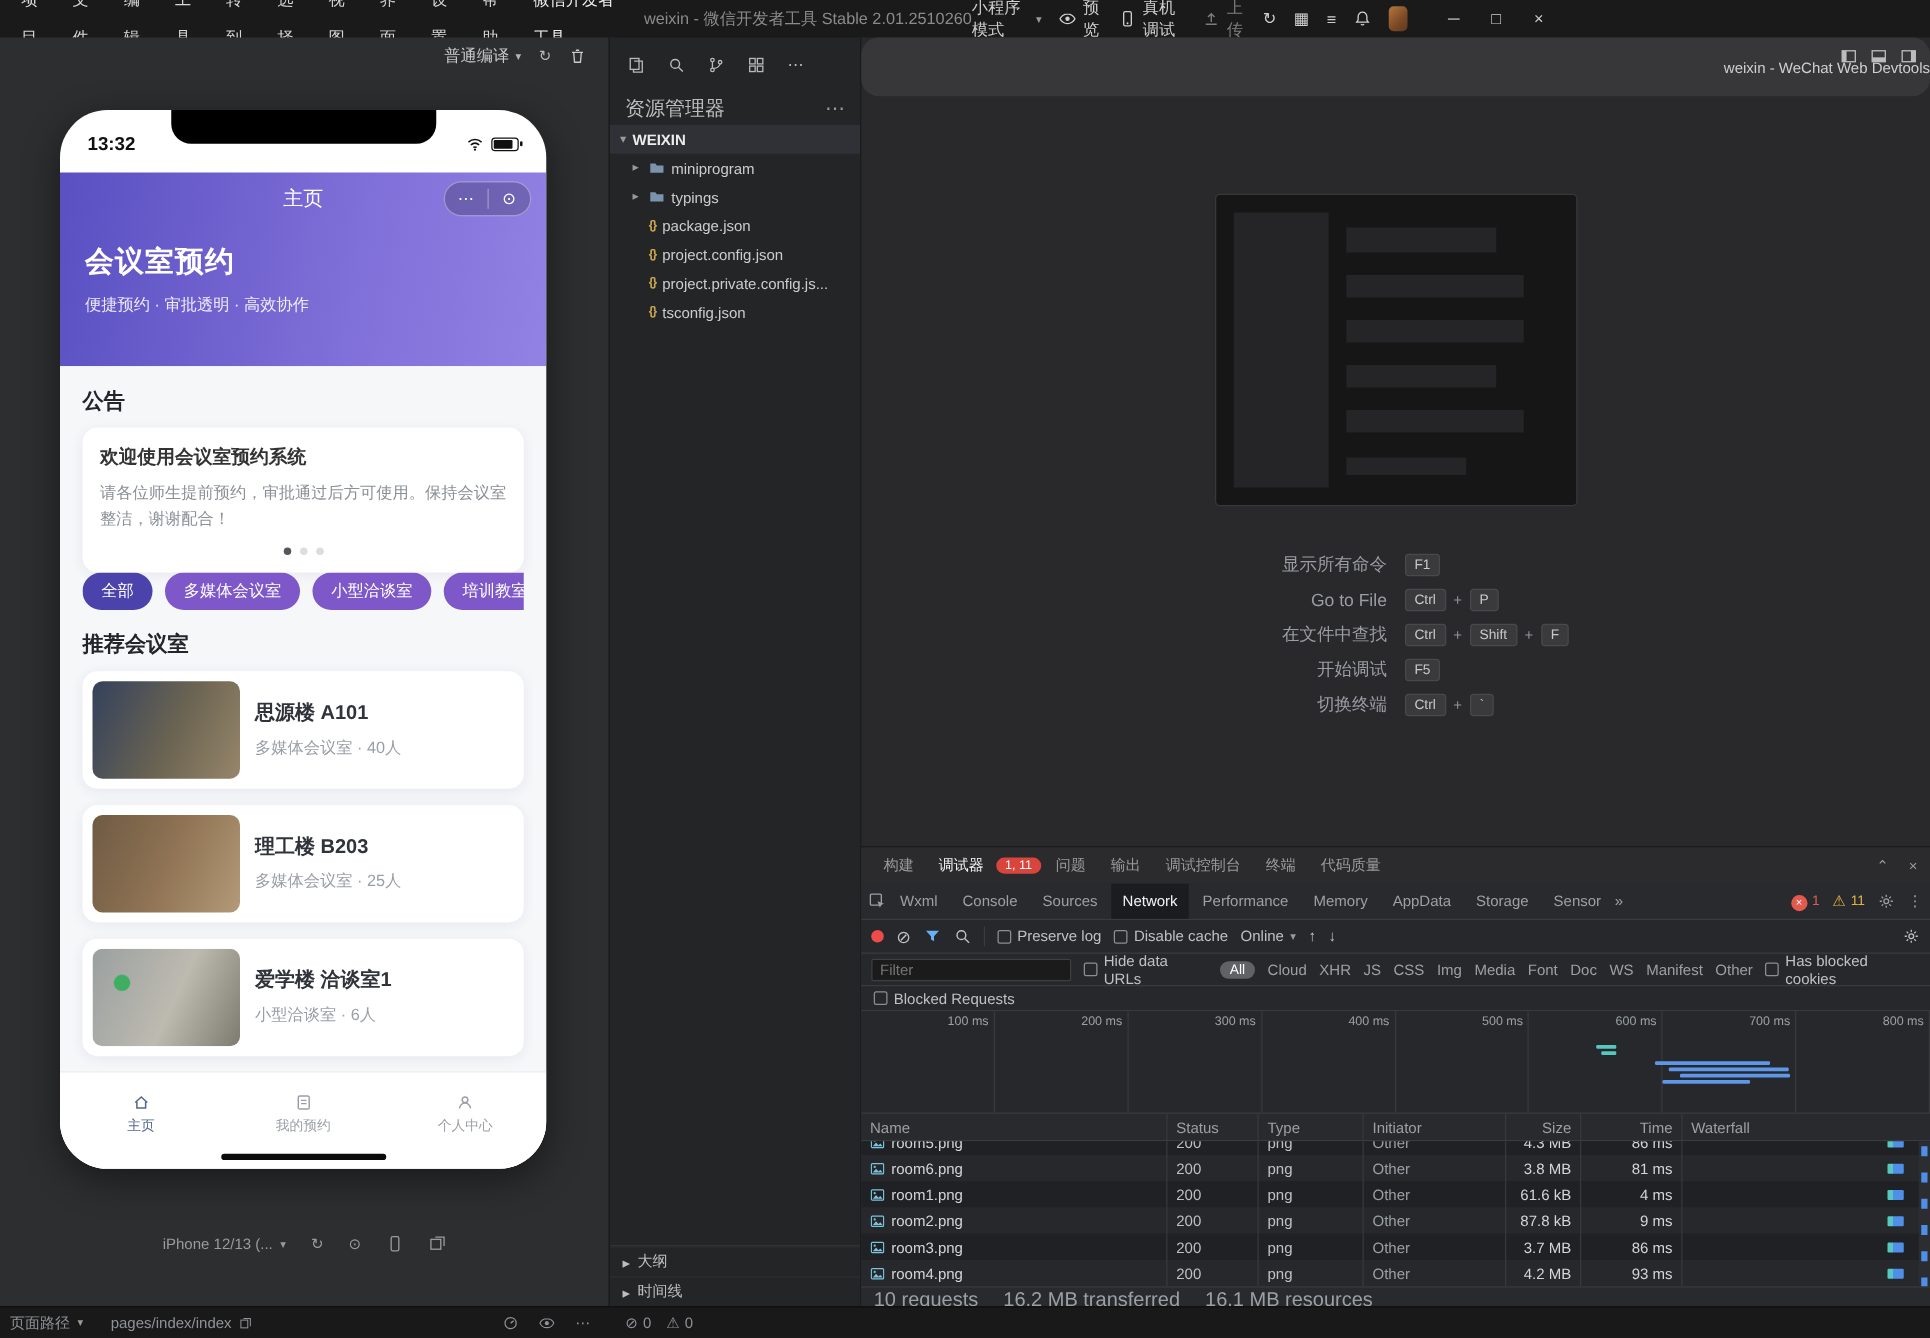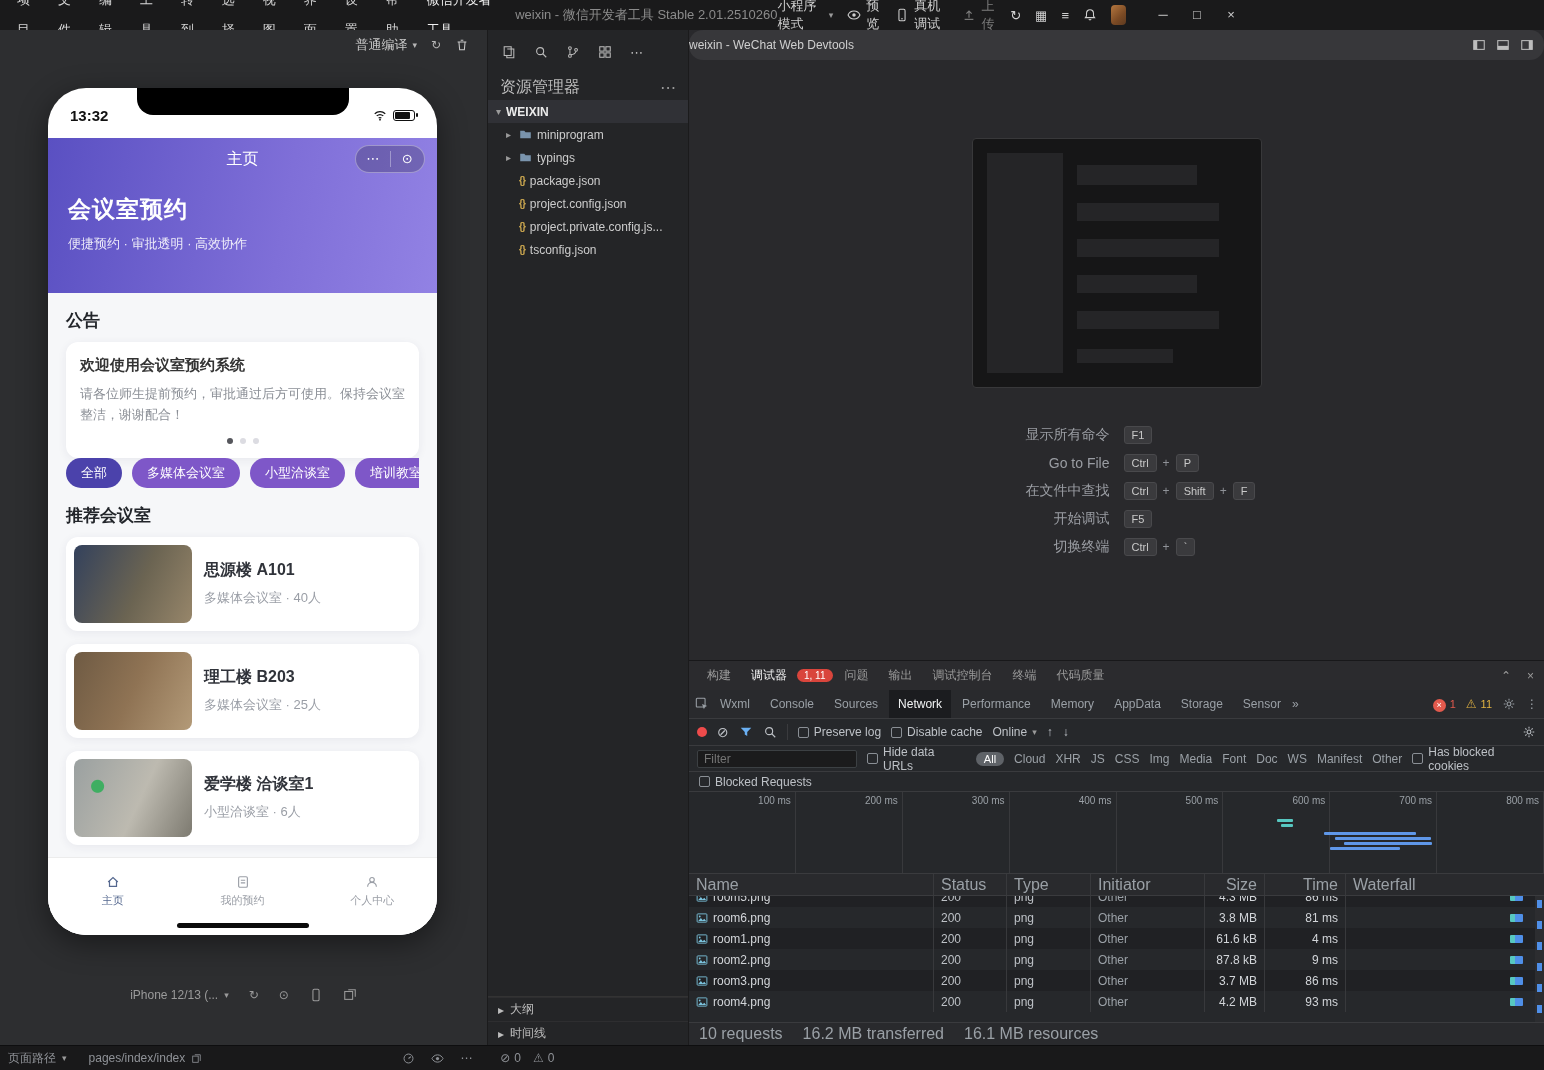--- a/index.html
+++ b/index.html
@@ -96,21 +96,21 @@
   .tree-item { height:23px; display:flex; align-items:center; gap:5px; padding:0 8px 0 18px;
     color:#cccccc; font-size:12px; white-space:nowrap; }
   .tree-item .chev { color:#9a9a9a; font-size:10px; width:8px; }
   .brace { color:#caa64f; font-size:10px; font-weight:bold; letter-spacing:-1px; }
   .exp-bottom { margin-top:auto; border-top:1px solid #333; }
   .exp-sec { height:24px; display:flex; align-items:center; gap:6px; padding:0 10px; color:#bdbdbd; font-size:12px; border-top:1px solid #2e2e30; }
 
   
   .right { position:absolute; left:688px; top:30px; width:856px; height:1015px; background:#29292c;
     border-left:1px solid #1b1b1c; display:flex; flex-direction:column; }
-  .dt-titlebar { height:30px; background:#37373a; display:flex; align-items:center; justify-content:flex-start;
+  .dt-titlebar { height:47px; background:#37373a; display:flex; align-items:center; justify-content:flex-end;
     position:relative; color:#cfcfcf; font-size:12px; flex:none;border-radius:14px; }
   .dt-title-icons { position:absolute; right:10px; top:0; height:30px; display:flex; align-items:center; gap:10px; color:#bdbdbd; }
 
   .welcome { height:600px; flex:none; position:relative; }
   .art { width:290px; height:250px; margin:78px auto 0; background:#161617; border:1px solid #38383a;
     border-radius:4px; position:relative; }
   .art i { position:absolute; background:#252527; }
   .sc-list { margin-top:38px; }
   .sc-row { display:flex; align-items:center; justify-content:center; margin:10px 0; }
   .sc-label { width:225px; text-align:right; color:#9a9da3; font-size:14px; margin-right:14px; }
@@ -156,21 +156,21 @@
   .nt-blocked { height:20px; display:flex; align-items:center; gap:6px; padding:0 10px; color:#bdc1c6;
     font-size:12px; border-bottom:1px solid #3a3b3e; flex:none; }
 
   .nt-timeline { height:82px; border-bottom:1px solid #3a3b3e; display:flex; position:relative; flex:none;
     background:#26282b; }
   .tl-cell { flex:1; border-right:1px solid #38393c; position:relative; }
   .tl-lab { position:absolute; right:4px; top:3px; font-size:10px; color:#9aa0a6; }
   .tlbar { position:absolute; height:3px; border-radius:1px; }
 
   .nt-thead { height:22px; background:#292a2d; border-bottom:1px solid #3a3b3e; display:flex; align-items:center;
-    color:#9aa0a6; font-size:16px; flex:none; }
+    color:#9aa0a6; font-size:12px; flex:none; }
   .col { padding:0 7px; border-right:1px solid #38393c; height:100%; display:flex; align-items:center; overflow:hidden; white-space:nowrap; }
   .c-name { width:245px; } .c-status { width:73px; } .c-type { width:84px; } .c-init { width:114px; }
   .c-size { width:60px; justify-content:flex-end; } .c-time { width:81px; justify-content:flex-end; }
   .c-wf { flex:1; border-right:none; }
   .nt-rows { flex:1; overflow:hidden; position:relative; }
   .rows-clip { margin-top:-10px; }
   .nrow { height:21px; display:flex; align-items:center; font-size:12px; color:#d2d5d9; }
   .nrow:nth-child(odd) { background:#202124; }
   .nrow:nth-child(even) { background:#26282b; }
   .nrow .c-init { color:#9aa0a6; }

